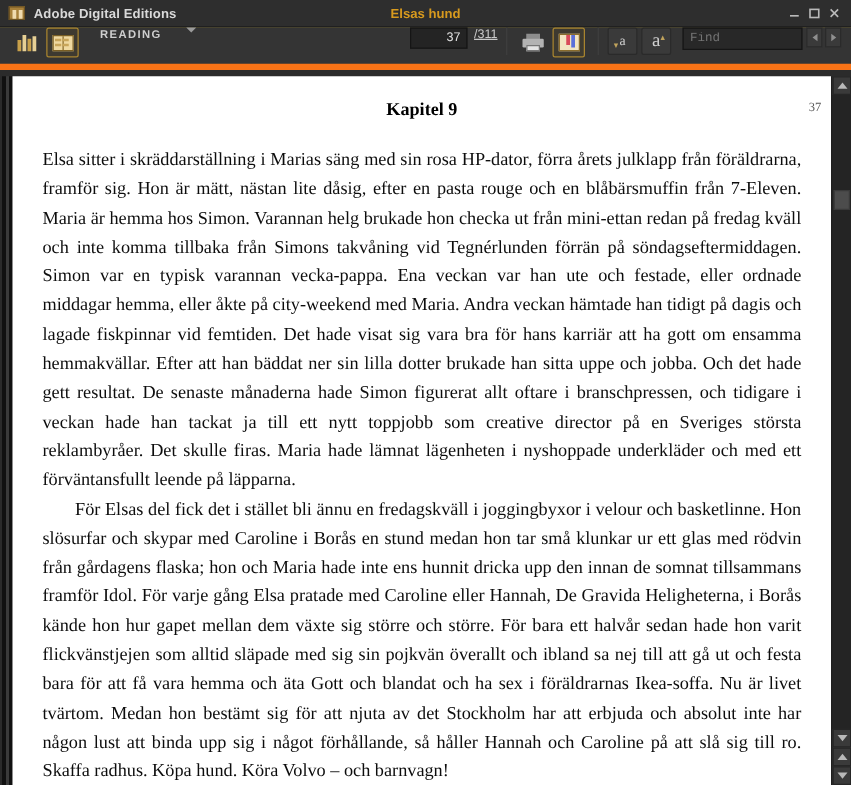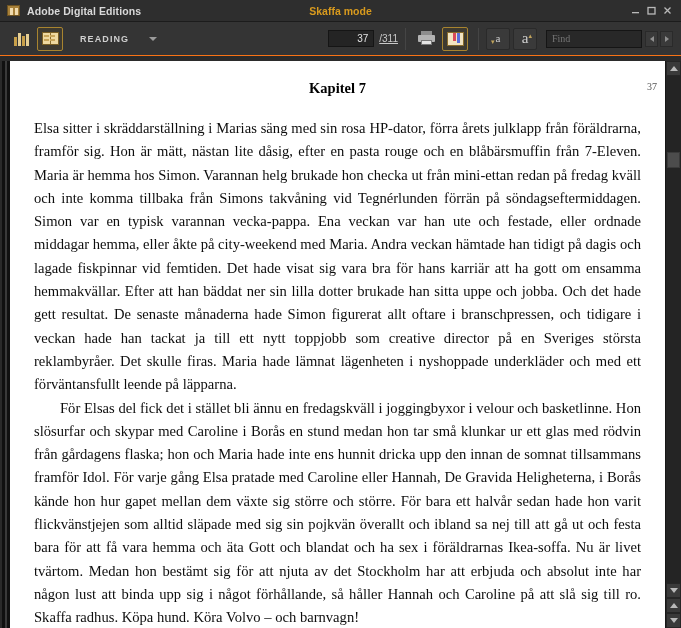--- a/index.html
+++ b/index.html
@@ -72,22 +72,22 @@
     font-size: 11px;
     line-height: 1;
   }
   .tb-btn svg { display: block; }
 
   
   .toolbar {
     height: 34px;
     flex: 0 0 34px;
     background: #343434;
-    border-bottom: 1px solid #f97316;
-    display: flex; align-items: center;
+    border-bottom: 5px solid #f97316;
+    display: flex; 
     padding: 0 8px;
     position: relative;
   }
   .tool-icon-btn {
     width: 26px; height: 24px;
     display: flex; align-items: center; justify-content: center;
     margin-right: 3px;
     border-radius: 2px;
   }
   .tool-icon-btn.selected {
@@ -214,21 +214,21 @@
     display: flex; align-items: center;
     padding-left: 5px;
     margin-left: 6px;
   }
   .find-box input {
     width: 100%;
     background: transparent;
     border: 0; outline: none;
     color: #9b9b9b;
     font-size: 10px;
-    font-family: Liberation Serif, serif;
+    font-family: Liberation Mono, monospace;
   }
   .find-nav { display: flex; margin-left: 3px; gap: 2px; }
   .find-nav .nav-btn {
     width: 13px; height: 16px;
     background: #3a3a3a;
     border: 1px solid #2a2a2a;
     display: flex; align-items: center; justify-content: center;
   }
   .find-nav .nav-btn .tri {
     width: 0; height: 0;
@@ -327,21 +327,21 @@
   .sb-bottom-group { display: flex; flex-direction: column; }
 </style>
 </head>
 <body>
 
 <div class="app">
 
   <div class="titlebar">
     <div class="tb-appicon"></div>
     <span class="tb-title">Adobe Digital Editions</span>
-    <div class="tb-doctitle">Skaffa mode</div>
+    <div class="tb-doctitle">Elsas hund</div>
     <div class="tb-controls">
       <div class="tb-btn">
         <svg width="11" height="11" viewBox="0 0 11 11">
             <rect x="2" y="7" width="7" height="1.3" fill="#b9b9b9"></rect>
           </svg>
       </div>
       <div class="tb-btn">
         <svg width="11" height="11" viewBox="0 0 11 11">
             <rect x="2" y="2.5" width="7" height="6.5" fill="none" stroke="#b9b9b9" stroke-width="1.3"></rect>
           </svg>
@@ -417,21 +417,21 @@
     </div>
   </div>
 
   <div class="reading-area">
     <div class="left-gutter"></div>
 
     <div class="page">
       <div class="page-body">
         <div class="pagemark top">37</div>
         <div class="chapter-head">
-          <div class="line1">Kapitel 7</div>
+          <div class="line1">Kapitel 9</div>
         </div>
         <p class="para first">Elsa sitter i skräddarställning i Marias säng med sin rosa HP-dator, förra årets julklapp från föräldrarna, framför sig. Hon är mätt, nästan lite dåsig, efter en pasta rouge och en blåbärsmuffin från 7-Eleven. Maria är hemma hos Simon. Varannan helg brukade hon checka ut från mini-ettan redan på fredag kväll och inte komma tillbaka från Simons takvåning vid Tegnérlunden förrän på söndagseftermiddagen. Simon var en typisk varannan vecka-pappa. Ena veckan var han ute och festade, eller ordnade middagar hemma, eller åkte på city-weekend med Maria. Andra veckan hämtade han tidigt på dagis och lagade fiskpinnar vid femtiden. Det hade visat sig vara bra för hans karriär att ha gott om ensamma hemmakvällar. Efter att han bäddat ner sin lilla dotter brukade han sitta uppe och jobba. Och det hade gett resultat. De senaste månaderna hade Simon figurerat allt oftare i branschpressen, och tidigare i veckan hade han tackat ja till ett nytt toppjobb som creative director på en Sveriges största reklambyråer. Det skulle firas. Maria hade lämnat lägenheten i nyshoppade underkläder och med ett förväntansfullt leende på läpparna.</p>
         <p class="para indent">För Elsas del fick det i stället bli ännu en fredagskväll i joggingbyxor i velour och basketlinne. Hon slösurfar och skypar med Caroline i Borås en stund medan hon tar små klunkar ur ett glas med rödvin från gårdagens flaska; hon och Maria hade inte ens hunnit dricka upp den innan de somnat tillsammans framför Idol. För varje gång Elsa pratade med Caroline eller Hannah, De Gravida Heligheterna, i Borås kände hon hur gapet mellan dem växte sig större och större. För bara ett halvår sedan hade hon varit flickvänstjejen som alltid släpade med sig sin pojkvän överallt och ibland sa nej till att gå ut och festa bara för att få vara hemma och äta Gott och blandat och ha sex i föräldrarnas Ikea-soffa. Nu är livet tvärtom. Medan hon bestämt sig för att njuta av det Stockholm har att erbjuda och absolut inte har någon lust att binda upp sig i något förhållande, så håller Hannah och Caroline på att slå sig till ro. Skaffa radhus. Köpa hund. Köra Volvo – och barnvagn!</p>
 
       </div>
     </div>
 
     <div class="scrollbar">
       <div class="sb-btn up">
           <span class="tri"></span>

